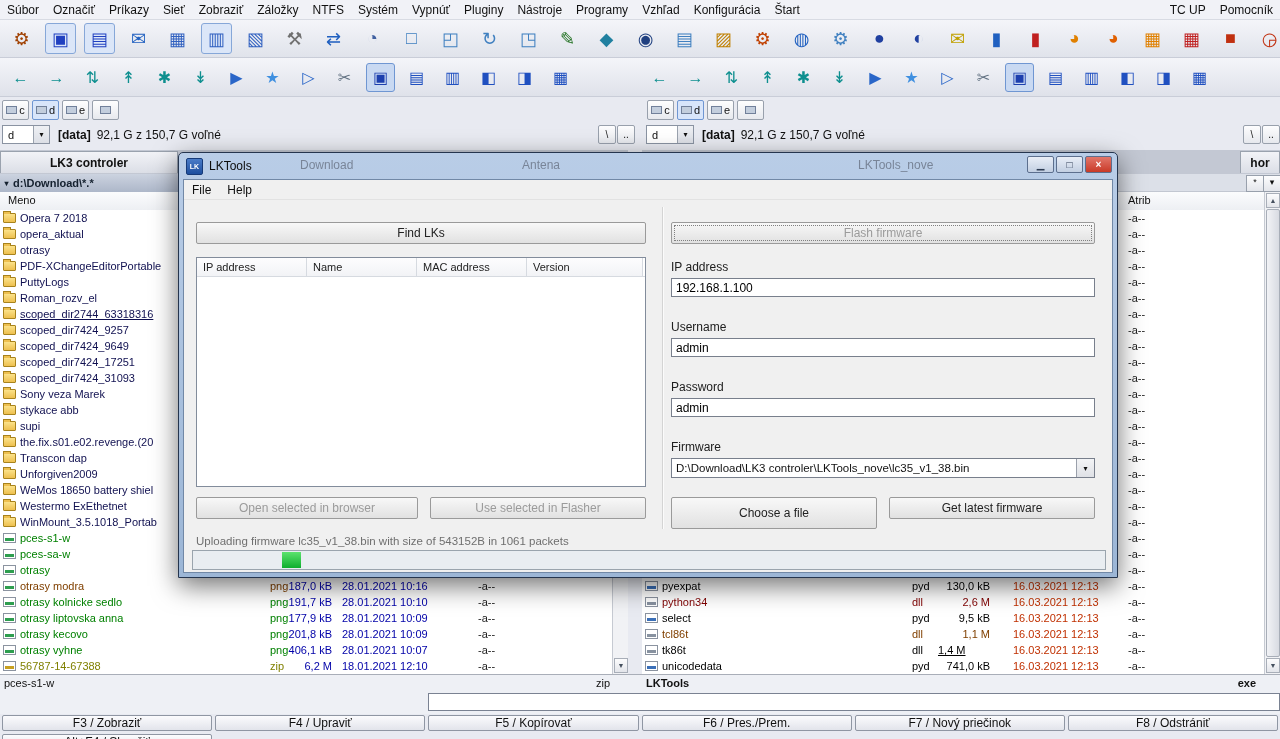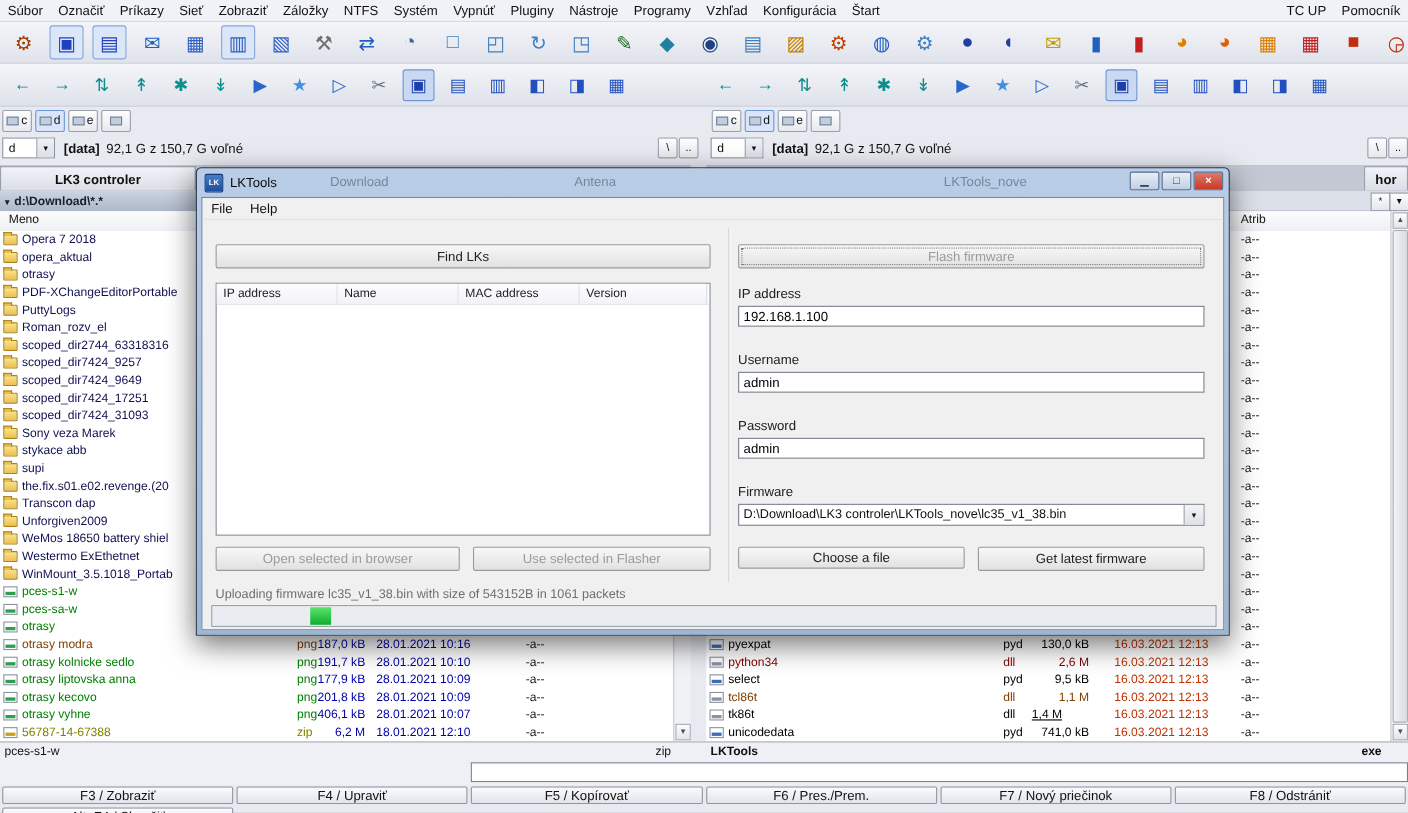--- a/index.html
+++ b/index.html
@@ -320,21 +320,21 @@
       <div class="frow" style="top: 64px;">
         <span class="fic folder"></span>
         <span class="fspan" style="left: 20px; color: rgb(16, 16, 80);">PuttyLogs</span>
       </div>
       <div class="frow" style="top: 80px;">
         <span class="fic folder"></span>
         <span class="fspan" style="left: 20px; color: rgb(16, 16, 80);">Roman_rozv_el</span>
       </div>
       <div class="frow" style="top: 96px;">
         <span class="fic folder"></span>
-        <span class="fspan" style="left: 20px; color: rgb(16, 16, 80);">scoped_dir2744_63318316</span>
+        <span class="fspan" style="left: 20px; color: rgb(16, 16, 80); text-decoration: underline;">scoped_dir2744_63318316</span>
       </div>
       <div class="frow" style="top: 112px;">
         <span class="fic folder"></span>
         <span class="fspan" style="left: 20px; color: rgb(16, 16, 80);">scoped_dir7424_9257</span>
       </div>
       <div class="frow" style="top: 128px;">
         <span class="fic folder"></span>
         <span class="fspan" style="left: 20px; color: rgb(16, 16, 80);">scoped_dir7424_9649</span>
       </div>
       <div class="frow" style="top: 144px;">
@@ -659,21 +659,21 @@
         <button class="btn disabled" style="left:12px;top:298px;width:222px;height:22px">Open selected in browser</button>
         <button class="btn disabled" style="left:246px;top:298px;width:216px;height:22px">Use selected in Flasher</button>
         <div class="vsep"></div>
         <button class="btn disabled focusrect" style="left:487px;top:23px;width:424px;height:22px">Flash firmware</button>
         <span id="dlgFields"><div class="flabel" style="top: 61px;">IP address</div><input class="finput" type="text" value="192.168.1.100" style="top: 79px;"><div class="flabel" style="top: 121px;">Username</div><input class="finput" type="text" value="admin" style="top: 139px;"><div class="flabel" style="top: 181px;">Password</div><input class="finput" type="text" value="admin" style="top: 199px;"></span>
         <div class="flabel" style="top:241px">Firmware</div>
         <div class="combo">
           <span class="combo-text">D:\Download\LK3 controler\LKTools_nove\lc35_v1_38.bin</span>
           <span class="combo-arrow">▾</span>
         </div>
-        <button class="btn" style="left:487px;top:298px;width:206px;height:20px">Choose a file</button>
+        <button class="btn" style="left:487px;top:298px;width:206px;height:32px">Choose a file</button>
         <button class="btn" style="left:705px;top:298px;width:206px;height:22px">Get latest firmware</button>
         <div class="dlg-status">Uploading firmware lc35_v1_38.bin with size of 543152B in 1061 packets</div>
         <div class="progress">
           <div class="chunk" id="pchunk" style="left: 89px; width: 19px;"></div>
         </div>
       </div>
     </div>
   </div>
 
 </div>

